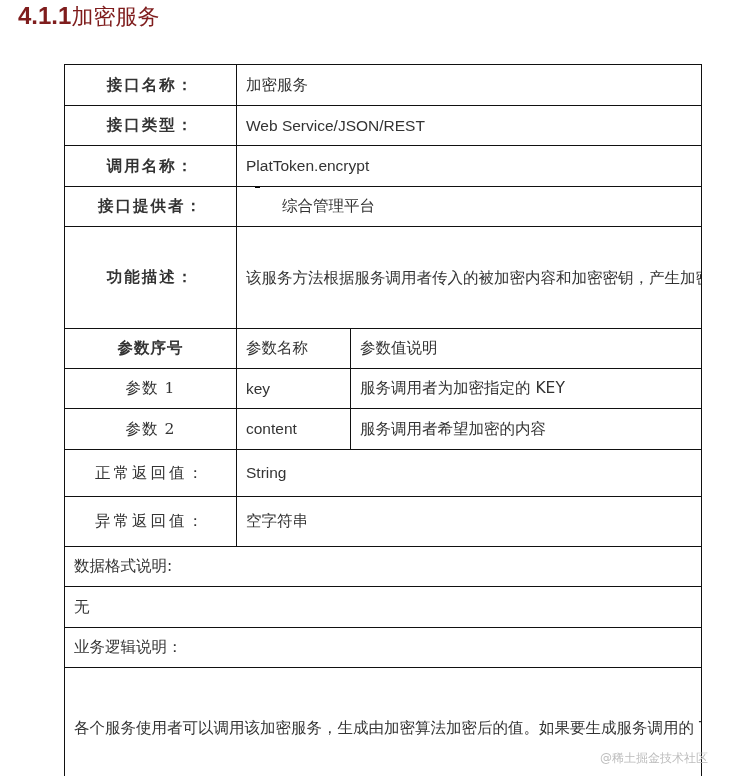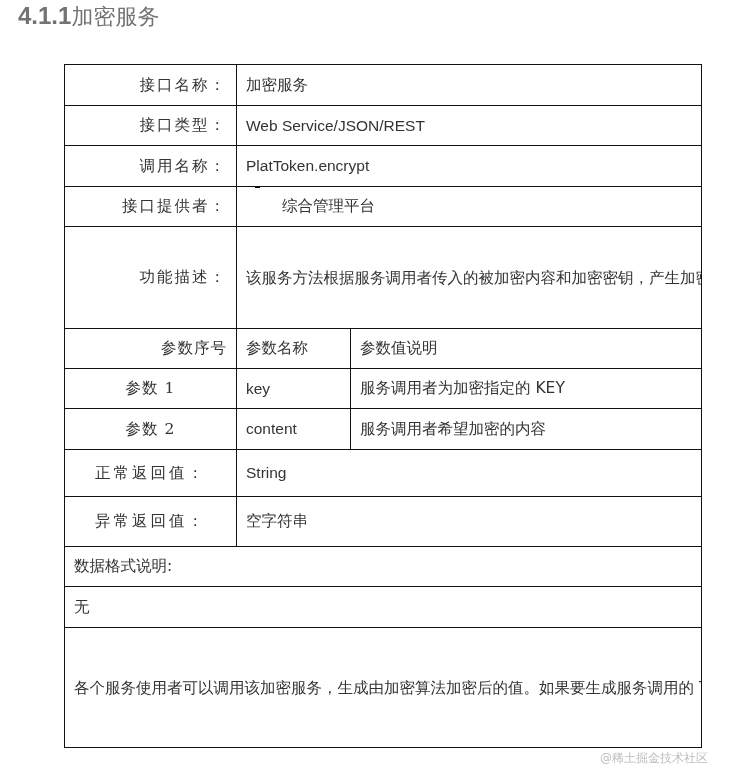--- a/index.html
+++ b/index.html
@@ -1,26 +1,26 @@
 <!DOCTYPE html>
 <html><head>
   <meta charset="utf-8">
   <style>
     html, body { margin: 0; padding: 0; background: #ffffff; }
     body { width: 746px; height: 776px; position: relative; overflow: hidden;
            font-family: "DejaVu Sans", sans-serif; color: #222; }
-    .heading { position: absolute; left: 18px; top: 2px; font-size: 24px; color: #737373;
+    .heading { position: absolute; left: 18px; top: 2px; font-size: 24px; color: #7f1d1d;
                font-family: "Liberation Sans", sans-serif; white-space: nowrap; }
     .heading .num { font-weight: bold; }
     .heading .ttl { font-family: "DejaVu Sans", sans-serif; font-weight: normal; font-size: 22px; }
     table.spec { position: absolute; left: 64px; top: 64px; width: 637px;
                  border-collapse: collapse; table-layout: fixed; }
     table.spec td { border: 1.5px solid #111; padding: 0 9px; vertical-align: middle;
                     font-size: 15.5px; color: #333; overflow: hidden; white-space: nowrap; }
-    td.lbl { text-align: right; font-weight: normal; color: #111; letter-spacing: 2px;
+    td.lbl { text-align: center; font-weight: bold; color: #111; letter-spacing: 2px;
              font-family: "DejaVu Serif", serif; font-size: 16px; margin-left: 31px; }
     td.lbl-light { text-align: center; color: #333; letter-spacing: 3px;
                    font-family: "DejaVu Serif", serif; font-size: 16px; }
     td.en { font-family: "Liberation Sans", sans-serif; font-size: 16.5px; color: #222; }
     td.desc { vertical-align: top; padding-top: 10px; white-space: normal; line-height: 40px; }
     td.desc-lbl { vertical-align: top; padding-top: 10px; }
     td.full { font-size: 15px; }
     td.para { white-space: normal; line-height: 40px; font-size: 16px; padding: 0 9px; }
     .indent { padding-left: 36px; display: inline-block; position: relative; text-align: right; }
     .marker { position: absolute; left: 9px; top: -12px; width: 5px; height: 4px; background: #000; }
@@ -85,19 +85,22 @@
   <tr style="height:50px">
     <td class="lbl-light">异常返回值：</td>
     <td colspan="2">空字符串</td>
   </tr>
   <tr style="height:40px">
     <td colspan="3" class="full">数据格式说明:</td>
   </tr>
   <tr style="height:41px">
     <td colspan="3" class="full">无</td>
   </tr>
+  <tr style="height:40px">
+    <td colspan="3" class="full">业务逻辑说明：</td>
+  </tr>
   <tr style="height:120px">
     <td colspan="3" class="para">各个服务使用者可以调用该加密服务，生成由加密算法加密后的值。如果要生成服务调用的 TOKEN，则使用该方法，将服务授权 AUTH 串作为 content 值，key 值中该服务使用者的应用系统在平台注册时指定的固定值。</td>
   </tr>
 </tbody>
   </table>
 
 <div class="watermark">@稀土掘金技术社区</div>
 
 </body></html>

